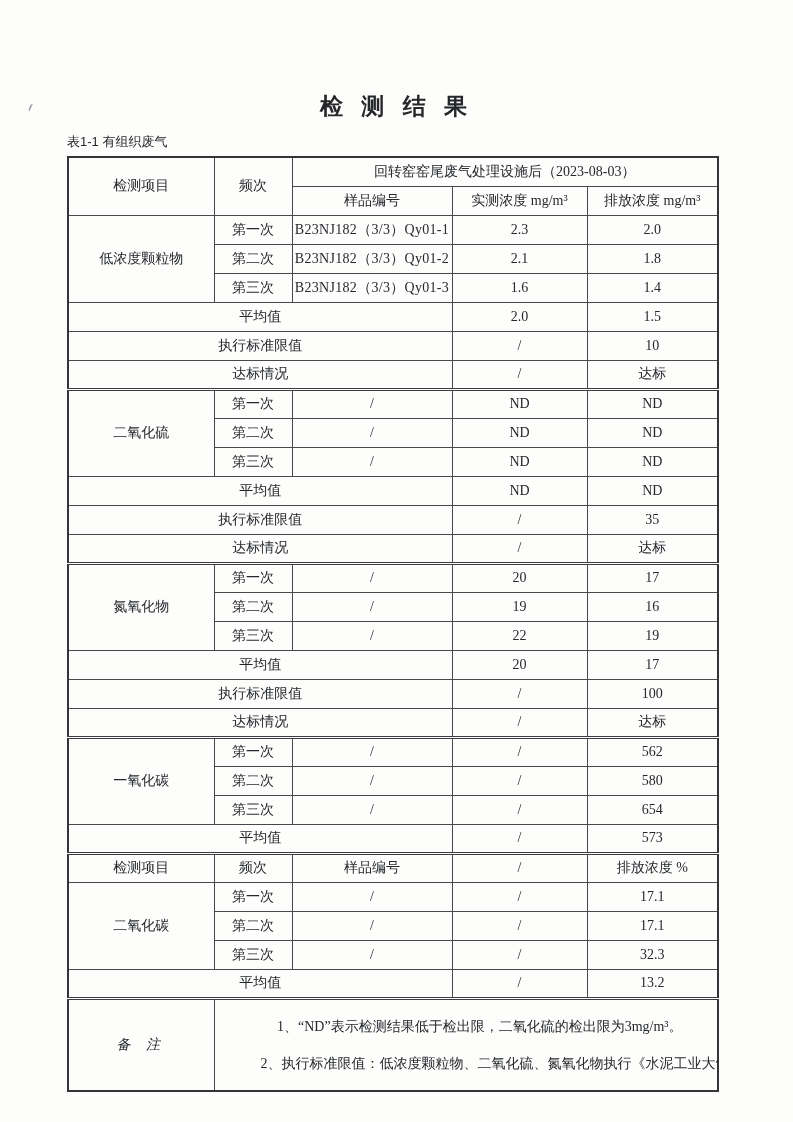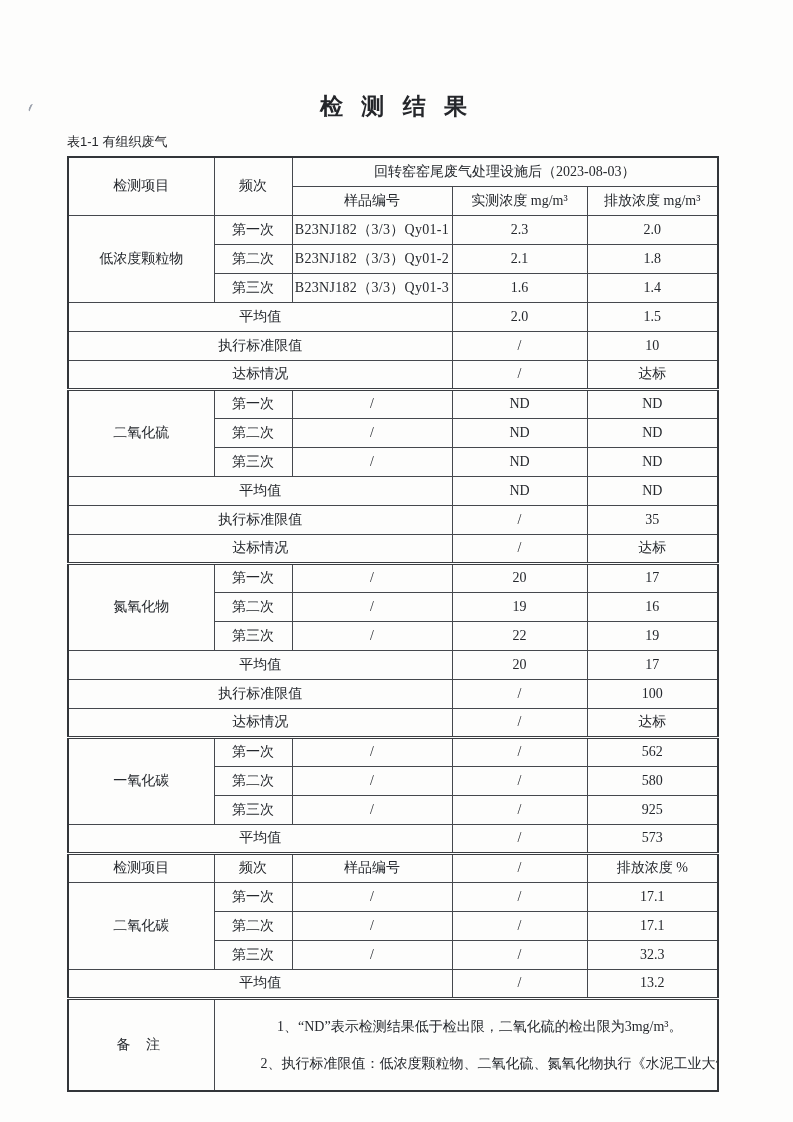--- a/index.html
+++ b/index.html
@@ -42,21 +42,21 @@
   table.results td {
     border: 1px solid #45484d;
     text-align: center; vertical-align: middle;
     height: 29px; padding: 0 2px;
     font-size: 14px; color: #25282d;
     overflow: hidden; white-space: nowrap;
   }
   td.hd { font-size: 15px; height: 28px; margin-left: 10px; }
   tr.sep td { border-top: 3px double #3a3d41; }
   td.sample { font-size: 13.5px; letter-spacing: 0.3px; margin-left: 22px; }
-  td.remark-label { font-size: 16px; letter-spacing: 6px; height: 72px; }
+  td.remark-label { font-size: 16px; letter-spacing: 6px; height: 72px; font-style: italic; }
   td.remark-text {
     text-align: left; white-space: normal;
     font-size: 13.5px; line-height: 1.52;
     padding: 4px 6px 5px 6px;
   }
   td.remark-text p { margin: 16px; text-indent: 2em; }
   .scan-artifact {
     position: absolute; left: 29px; top: 104px;
     width: 5px; height: 8px;
     border-left: 2px solid rgba(75, 85, 105, 0.55);
@@ -210,21 +210,21 @@
       <tr>
         <td>第二次</td>
         <td class="sample">/</td>
         <td>/</td>
         <td>580</td>
       </tr>
       <tr>
         <td>第三次</td>
         <td class="sample">/</td>
         <td>/</td>
-        <td>925</td>
+        <td>654</td>
       </tr>
       <tr>
         <td colspan="3">平均值</td>
         <td>/</td>
         <td>573</td>
       </tr>
 
       <tr class="sep">
         <td class="hd">检测项目</td>
         <td class="hd">频次</td>

